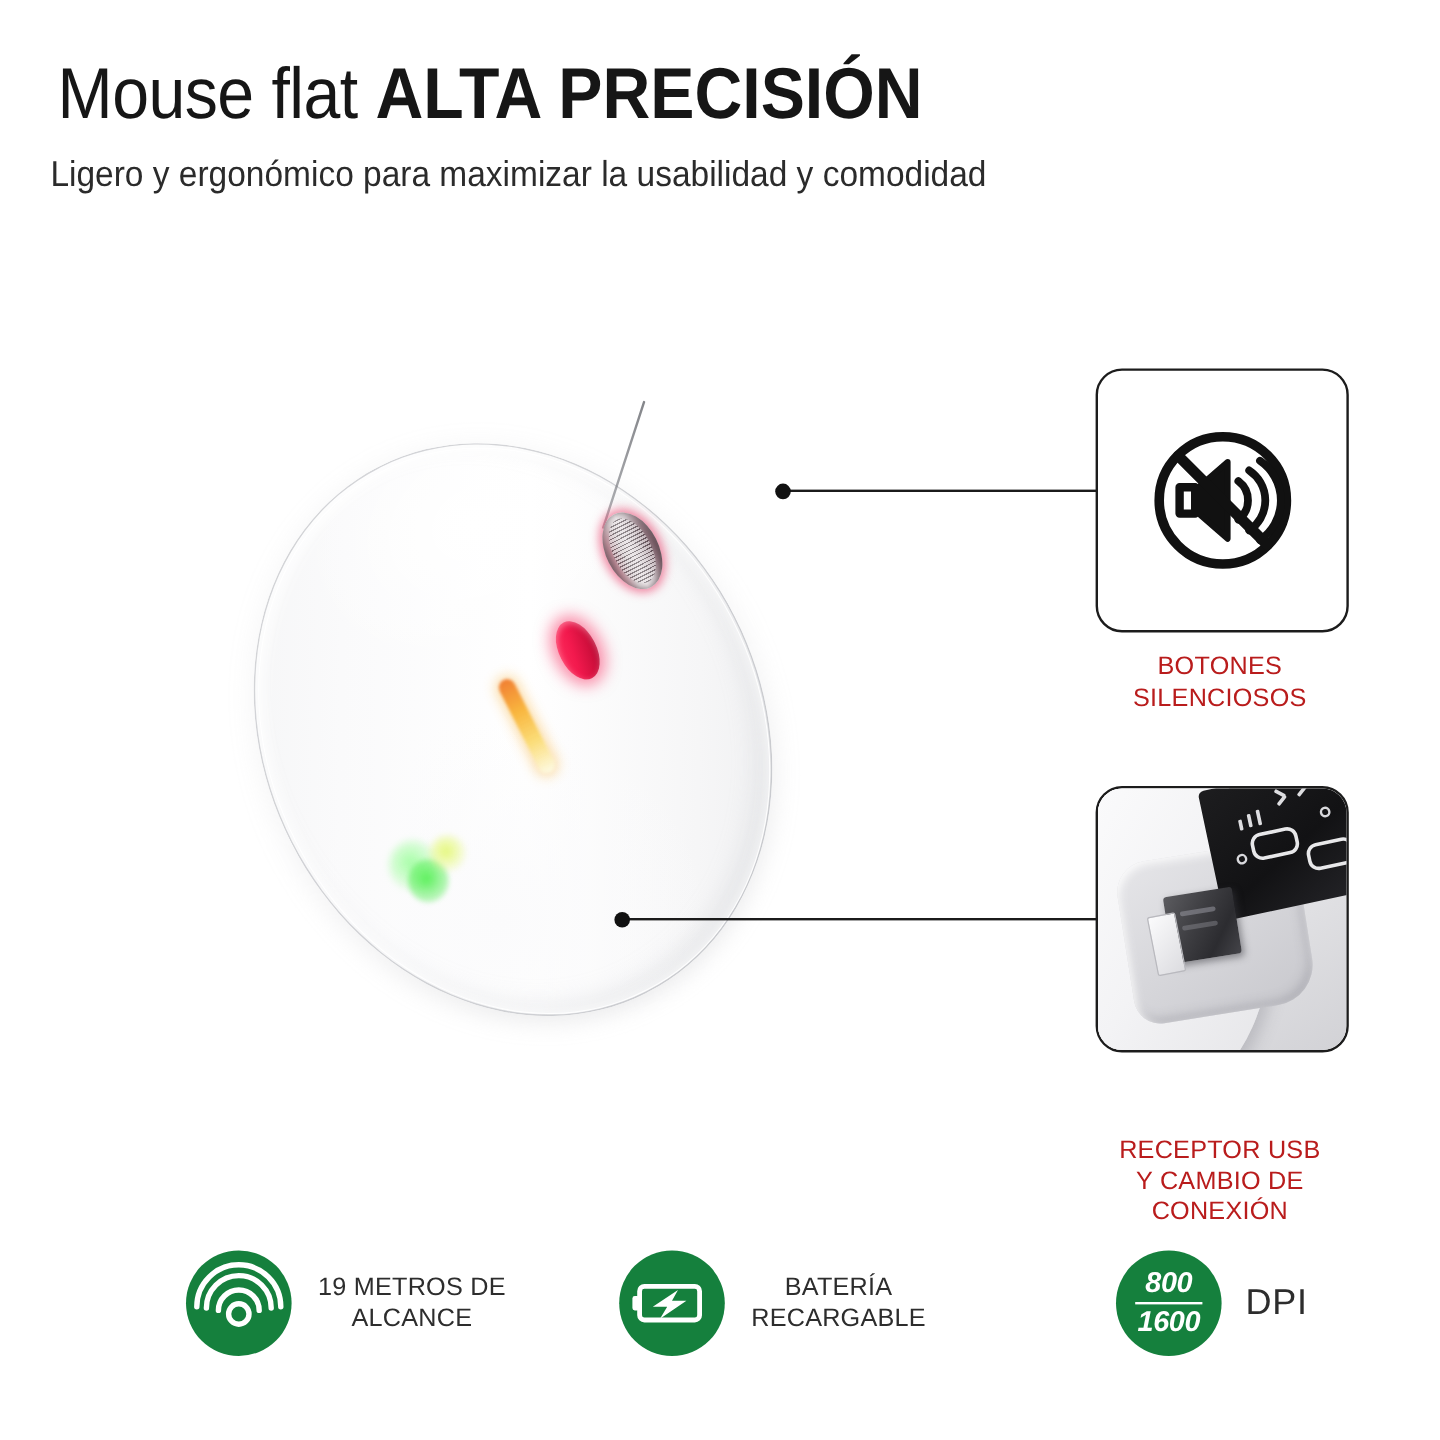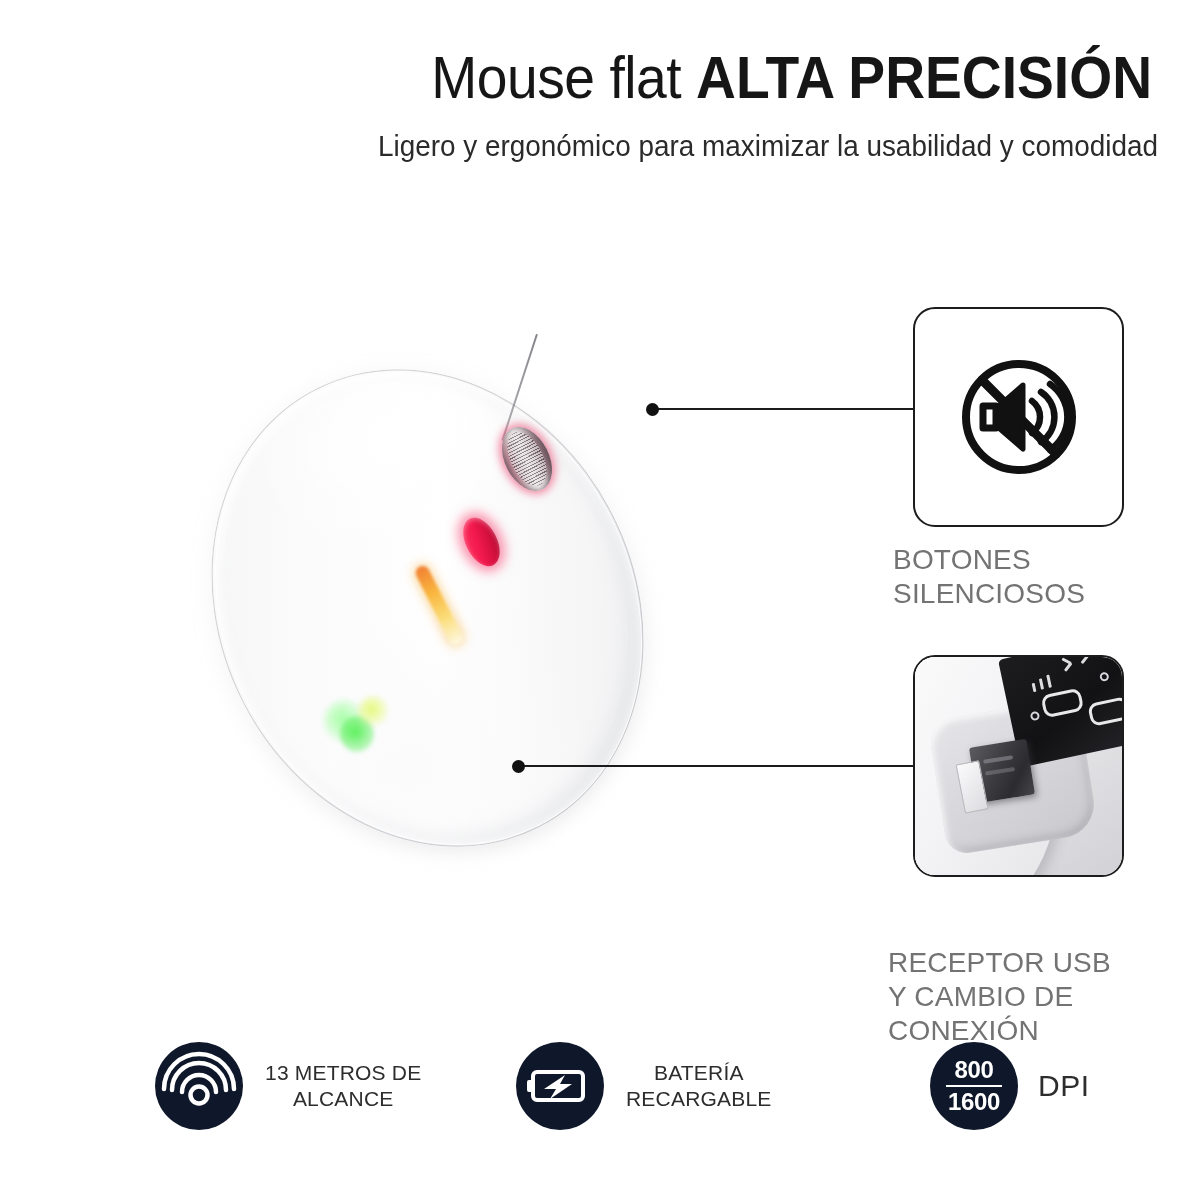--- a/index.html
+++ b/index.html
@@ -15,21 +15,21 @@
     font-family: "Liberation Sans", sans-serif;
     color: #1a1a1a;
   }
 
   
   .header {
     position: absolute;
     left: 0;
     top: 46px;
     width: 1200px;
-    text-align: right;
+    text-align: left;
   }
   .title {
     font-size: 60px;
     line-height: 1.05;
     letter-spacing: -0.5px;
     font-weight: 400;
     color: #161616;
     white-space: nowrap;
     transform: scaleX(0.92);
   }
@@ -203,25 +203,25 @@
   }
   .callout-box {
     position: absolute;
     border: 2.2px solid #1c1c1c;
     border-radius: 22px;
     background: #ffffff;
     overflow: hidden;
   }
   .callout-label {
     position: absolute;
-    text-align: left;
-    font-size: 28px;
+    text-align: center;
+    font-size: 21px;
     line-height: 1.22;
     letter-spacing: 0.2px;
-    color: #737373;
+    color: #b91c1c;
     white-space: pre-line;
   }
   .leader-line {
     position: absolute;
     height: 2.4px;
     background: #1b1b1b;
   }
   .leader-dot {
     position: absolute;
     width: 13px;
@@ -346,23 +346,24 @@
   
   .feature {
     position: absolute;
     display: flex;
     align-items: center;
   }
   .feature-badge {
     width: 88px;
     height: 88px;
     border-radius: 50%;
-    background: #0f172a;
+    background: #15803d;
     flex: 0 0 88px;
     position: relative;
+    font-style: italic;
   }
   .feature-text {
     margin-left: 22px;
     font-size: 21px;
     line-height: 1.26;
     letter-spacing: 0.2px;
     color: #2d2d2d;
     white-space: pre-line;
     text-align: center;
   }
@@ -467,21 +468,21 @@
 
 <div class="feature" id="feature-range">
   <div class="feature-badge">
     <svg viewBox="0 0 88 88" width="88" height="88" aria-hidden="true">
       <circle cx="44" cy="53" r="8.5" fill="none" stroke="#ffffff" stroke-width="4.5"></circle>
       <path d="M27 50 A17 17 0 0 1 61 50" fill="none" stroke="#ffffff" stroke-width="4.5" stroke-linecap="round"></path>
       <path d="M17 48 A27 27 0 0 1 71 48" fill="none" stroke="#ffffff" stroke-width="4.5" stroke-linecap="round"></path>
       <path d="M9 47 A35 35 0 0 1 79 47" fill="none" stroke="#ffffff" stroke-width="4.5" stroke-linecap="round"></path>
     </svg>
   </div>
-  <div class="feature-text">13 METROS DE
+  <div class="feature-text">19 METROS DE
 ALCANCE</div>
 </div>
 
 <div class="feature" id="feature-battery">
   <div class="feature-badge">
     <svg viewBox="0 0 88 88" width="88" height="88" aria-hidden="true">
       <rect x="17" y="30" width="50" height="28" rx="4" fill="none" stroke="#ffffff" stroke-width="4"></rect>
       <rect x="11" y="38" width="6" height="12" rx="2" fill="#ffffff"></rect>
       <path d="M49 33 L28 47 L40 47 L34 57 L56 42 L44 42 Z" fill="#ffffff"></path>
     </svg>

